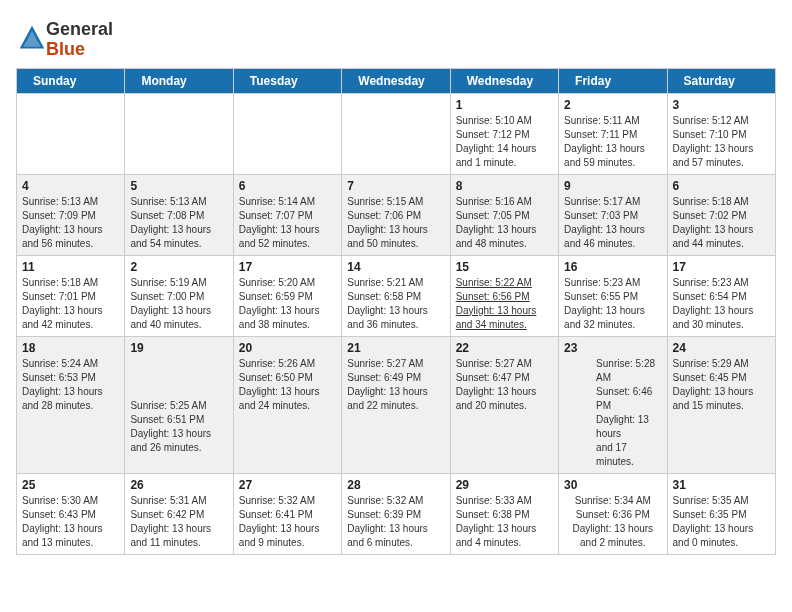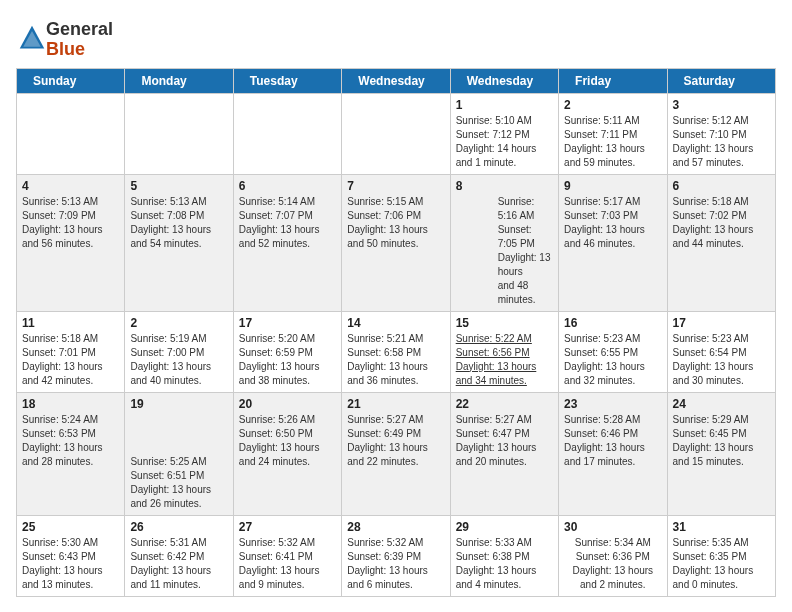--- a/index.html
+++ b/index.html
@@ -174,21 +174,21 @@
         </td>
         <td>
           <span class="day-number">7</span>
           <div class="day-info" style="white-space: pre-line;">Sunrise: 5:15 AM
 Sunset: 7:06 PM
 Daylight: 13 hours
 and 50 minutes.</div>
         </td>
         <td>
           <span class="day-number">8</span>
-          <div class="day-info" style="white-space: pre-line; margin-left: 42px;">Sunrise: 5:16 AM
+          <div class="day-info" style="white-space: pre-line;">Sunrise: 5:16 AM
 Sunset: 7:05 PM
 Daylight: 13 hours
 and 48 minutes.</div>
         </td>
         <td>
           <span class="day-number">9</span>
           <div class="day-info" style="white-space: pre-line;">Sunrise: 5:17 AM
 Sunset: 7:03 PM
 Daylight: 13 hours
 and 46 minutes.</div>
@@ -283,21 +283,21 @@
         </td>
         <td>
           <span class="day-number">22</span>
           <div class="day-info" style="white-space: pre-line;">Sunrise: 5:27 AM
 Sunset: 6:47 PM
 Daylight: 13 hours
 and 20 minutes.</div>
         </td>
         <td>
           <span class="day-number">23</span>
-          <div class="day-info" style="white-space: pre-line;">Sunrise: 5:28 AM
+          <div class="day-info" style="white-space: pre-line; margin-left: 32px;">Sunrise: 5:28 AM
 Sunset: 6:46 PM
 Daylight: 13 hours
 and 17 minutes.</div>
         </td>
         <td>
           <span class="day-number">24</span>
           <div class="day-info" style="white-space: pre-line;">Sunrise: 5:29 AM
 Sunset: 6:45 PM
 Daylight: 13 hours
 and 15 minutes.</div>

